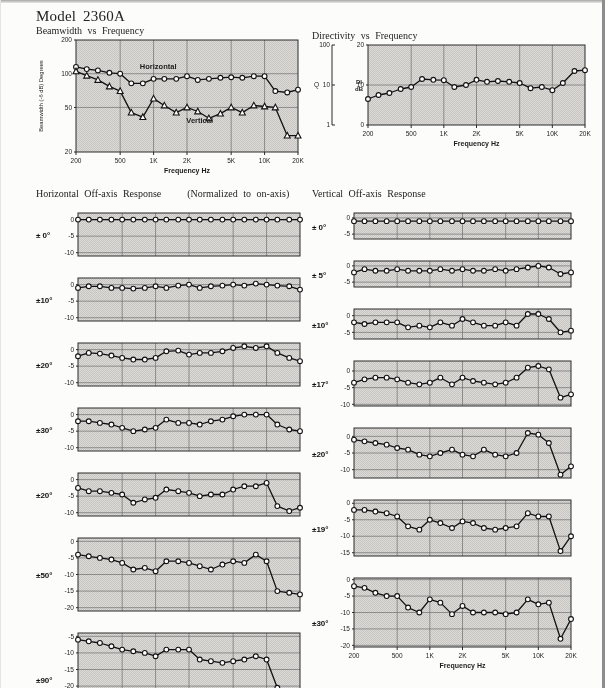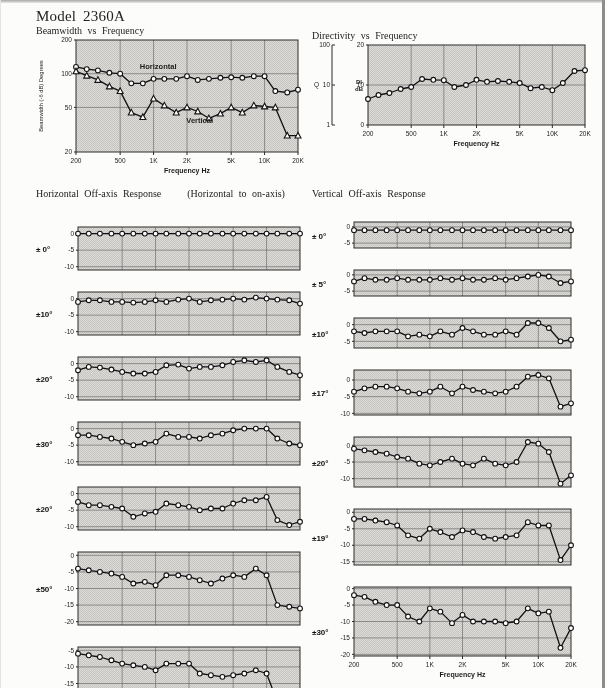--- a/index.html
+++ b/index.html
@@ -195,23 +195,23 @@
           <circle cx="229.82350905908393" cy="46" r="2.4" fill="#fff" stroke="#111" stroke-width="1.1"></circle>
           <circle cx="240.33824547045805" cy="49.2" r="2.4" fill="#fff" stroke="#111" stroke-width="1.1"></circle>
           <circle cx="250.85298188183216" cy="42" r="2.4" fill="#fff" stroke="#111" stroke-width="1.1"></circle>
           <circle cx="262.4852635886259" cy="30" r="2.4" fill="#fff" stroke="#111" stroke-width="1.1"></circle>
           <circle cx="273" cy="29.200000000000003" r="2.4" fill="#fff" stroke="#111" stroke-width="1.1"></circle>
         </svg>
       </div>
   </div>
 
   <div class="abs" style="left:36px;top:188px;">
-    <div class="sec-title" style="margin-bottom:24px;align-items:flex-end;">
+    <div class="sec-title" style="margin-bottom:10px;align-items:flex-end;">
       <span>Horizontal Off-axis Response</span>
-      <span>(Horizontal to on-axis)</span>
+      <span>(Normalized to on-axis)</span>
     </div>
     <div id="h-panels">
         <div class="panel">
           <div class="deg">± 0°</div>
           <svg width="246" height="53" viewBox="0 0 246 53">
             <rect x="18" y="4" width="222" height="43" fill="url(#ht)"></rect>
             <line x1="62.171340962596176" y1="4" x2="62.171340962596176" y2="47" stroke="#6f6f6f" stroke-width="0.7"></line>
             <line x1="95.5856704812981" y1="4" x2="95.5856704812981" y2="47" stroke="#6f6f6f" stroke-width="0.7"></line>
             <line x1="129" y1="4" x2="129" y2="47" stroke="#6f6f6f" stroke-width="0.7"></line>
             <line x1="173.1713409625962" y1="4" x2="173.1713409625962" y2="47" stroke="#6f6f6f" stroke-width="0.7"></line>
@@ -532,21 +532,21 @@
             <circle cx="206.58567048129808" cy="30.545454545454547" r="2.4" fill="#fff" stroke="#111" stroke-width="1.1"></circle>
             <circle cx="217.34268192519235" cy="58.75" r="2.4" fill="#fff" stroke="#111" stroke-width="1.1"></circle>
             <circle cx="229.24298855610573" cy="63.727272727272734" r="2.4" fill="#fff" stroke="#111" stroke-width="1.1"></circle>
             <circle cx="240" cy="72.02272727272727" r="2.4" fill="#fff" stroke="#111" stroke-width="1.1"></circle>
           </svg>
         </div>
       </div>
   </div>
 
   <div class="abs" style="left:312px;top:188px;">
-    <div class="sec-title" style="margin-bottom:19px;">
+    <div class="sec-title" style="margin-bottom:10px;">
       <span>Vertical Off-axis Response</span>
     </div>
     <div id="v-panels">
         <div class="panel">
           <div class="deg">± 0°</div>
           <svg width="241" height="36" viewBox="0 0 241 36">
             <rect x="18" y="4" width="217" height="26" fill="url(#ht)"></rect>
             <line x1="61.17649094091608" y1="4" x2="61.17649094091608" y2="30" stroke="#6f6f6f" stroke-width="0.7"></line>
             <line x1="93.83824547045805" y1="4" x2="93.83824547045805" y2="30" stroke="#6f6f6f" stroke-width="0.7"></line>
             <line x1="126.5" y1="4" x2="126.5" y2="30" stroke="#6f6f6f" stroke-width="0.7"></line>

